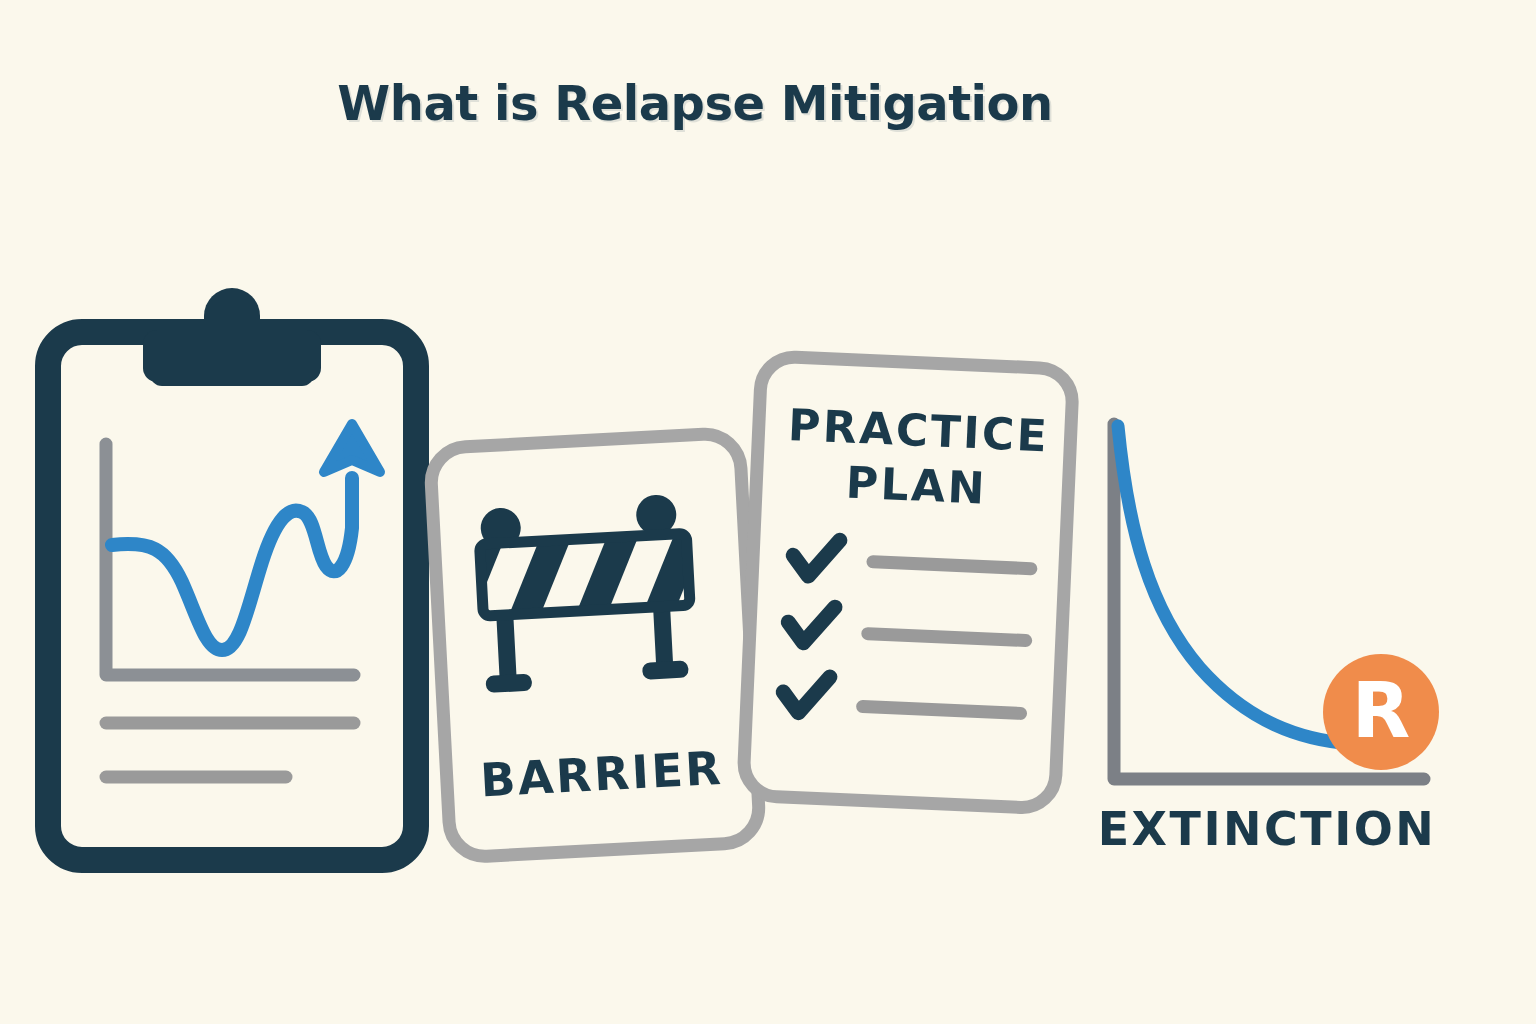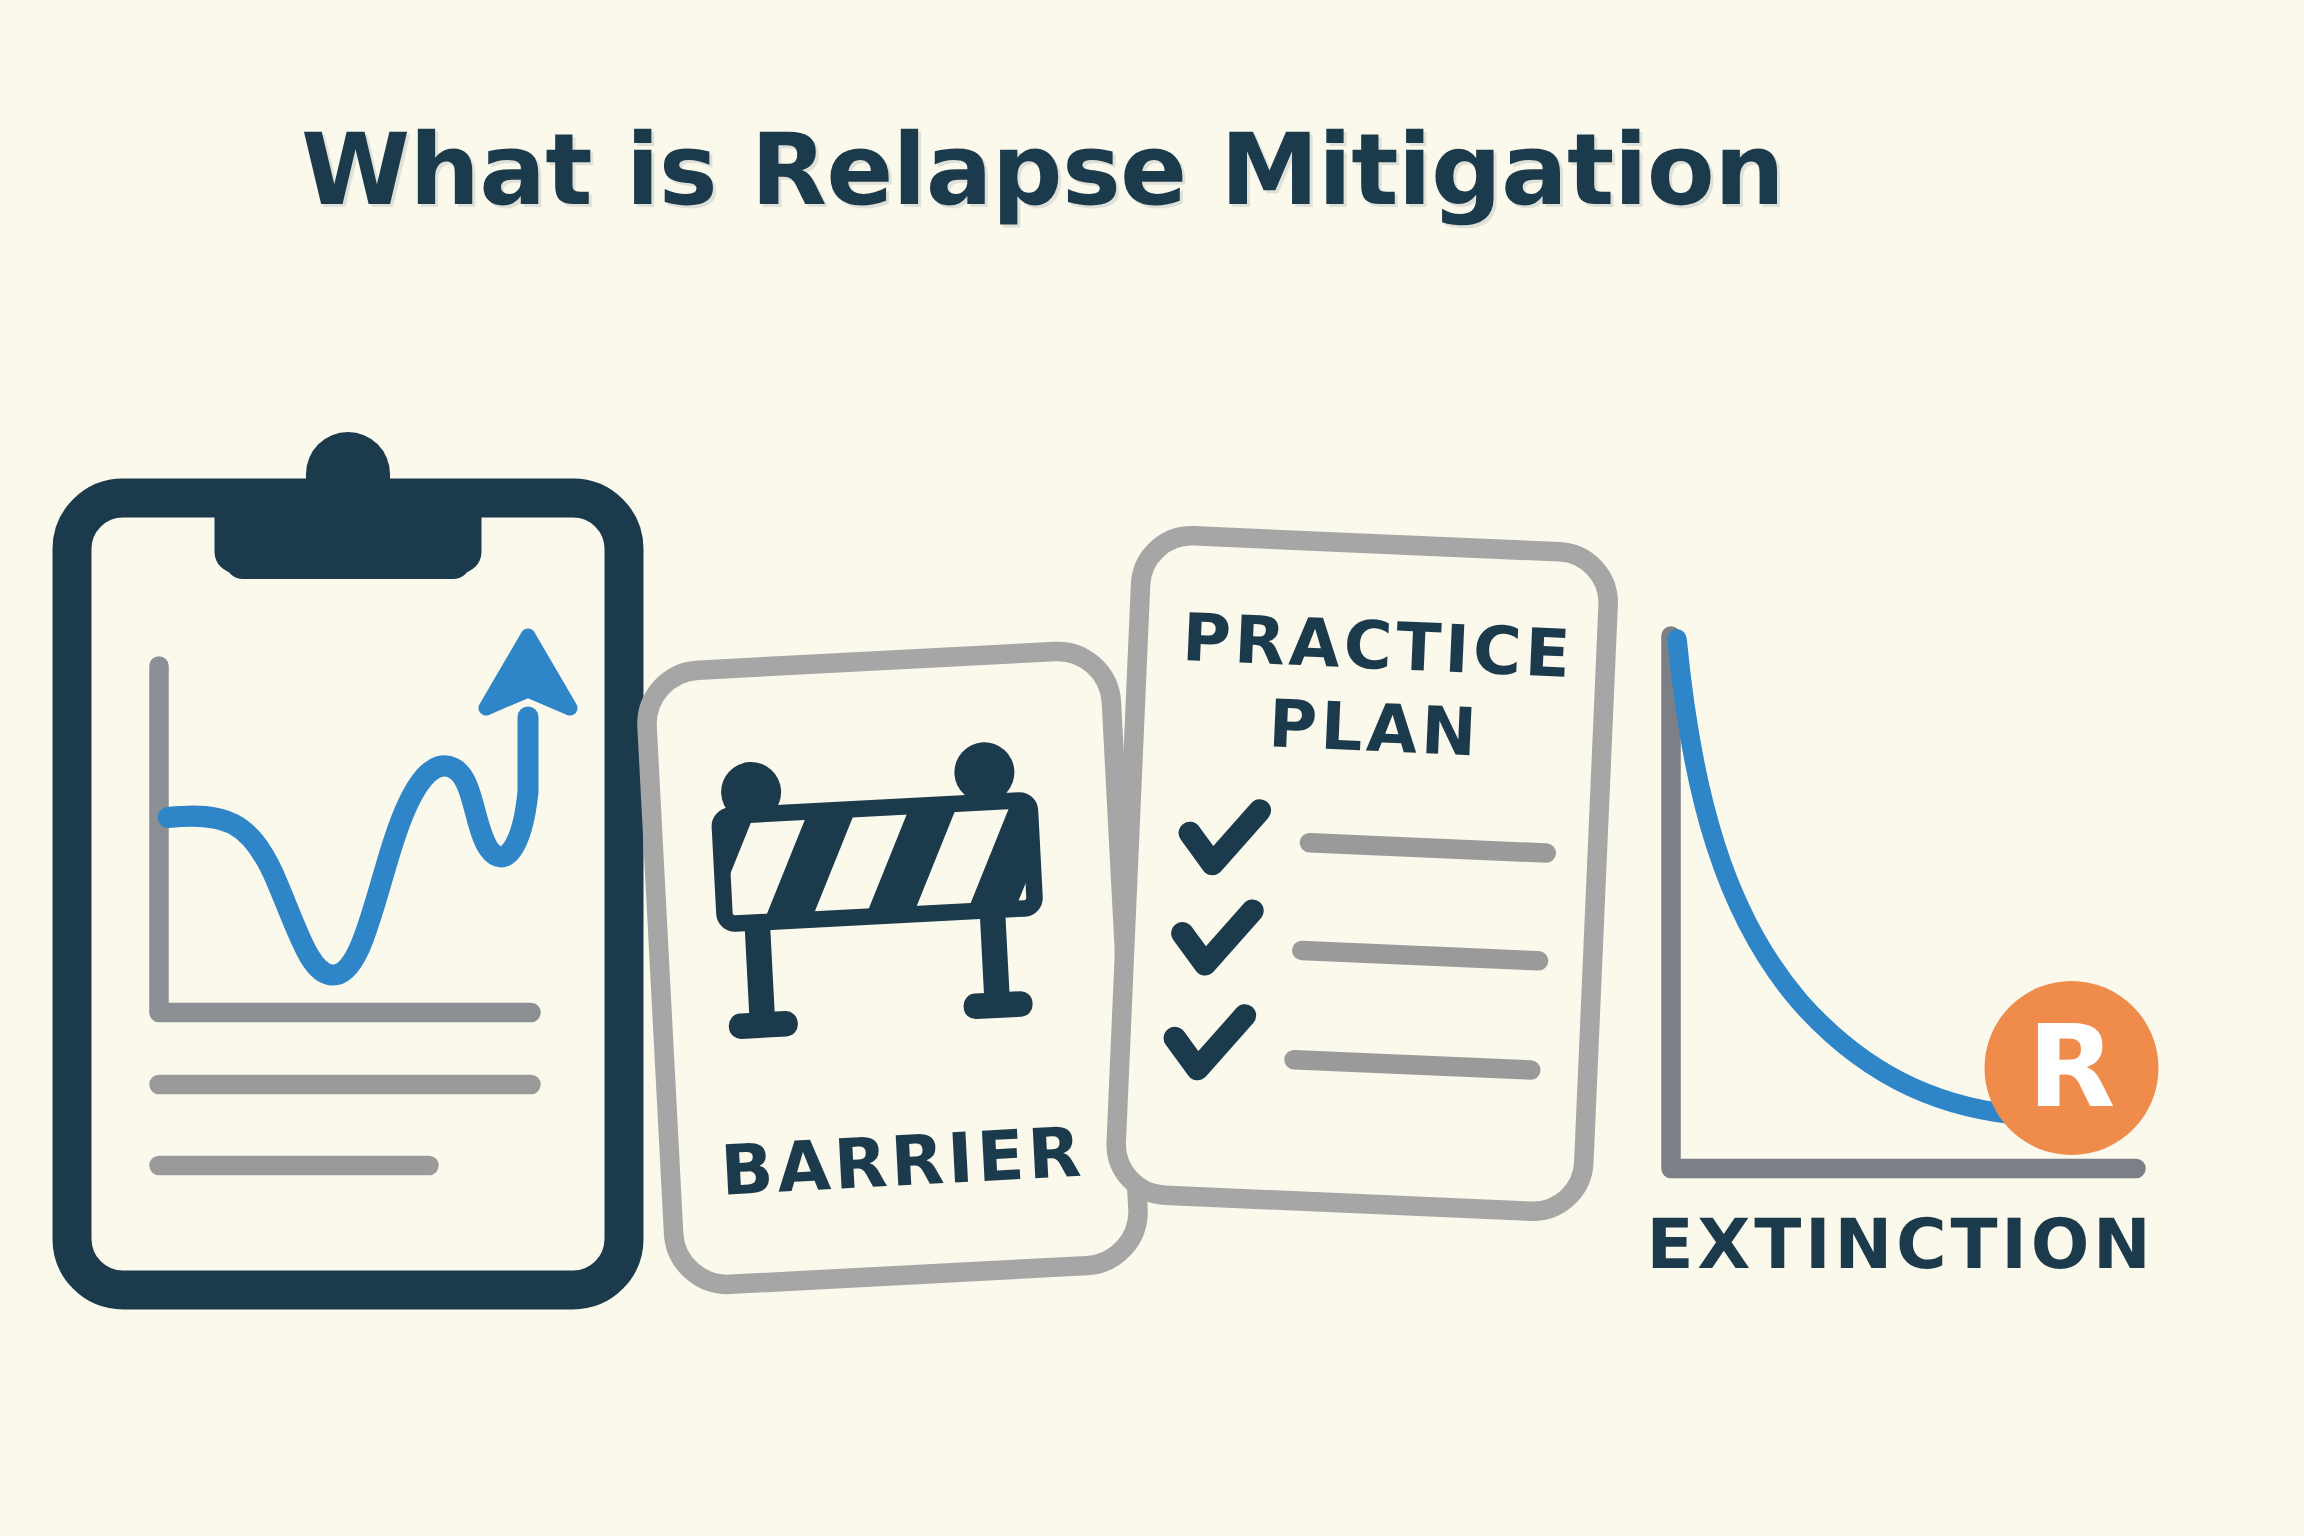--- a/index.html
+++ b/index.html
@@ -23,21 +23,21 @@
   }
   #title-block {
     position: absolute;
     left: 0;
     top: 78px;
     width: 1390px;
     text-align: center;
     color: #1B3A4B;
     font-family: "DejaVu Sans", sans-serif;
     font-weight: bold;
-    font-size: 66px;
+    font-size: 48px;
     line-height: 1.08;
     letter-spacing: -0.5px;
     text-shadow: 2px 2px 0 rgba(27,58,75,0.12);
   }
   #title-block .tline {
     display: block;
   }
   .svg-layer {
     position: absolute;
     left: 0;

